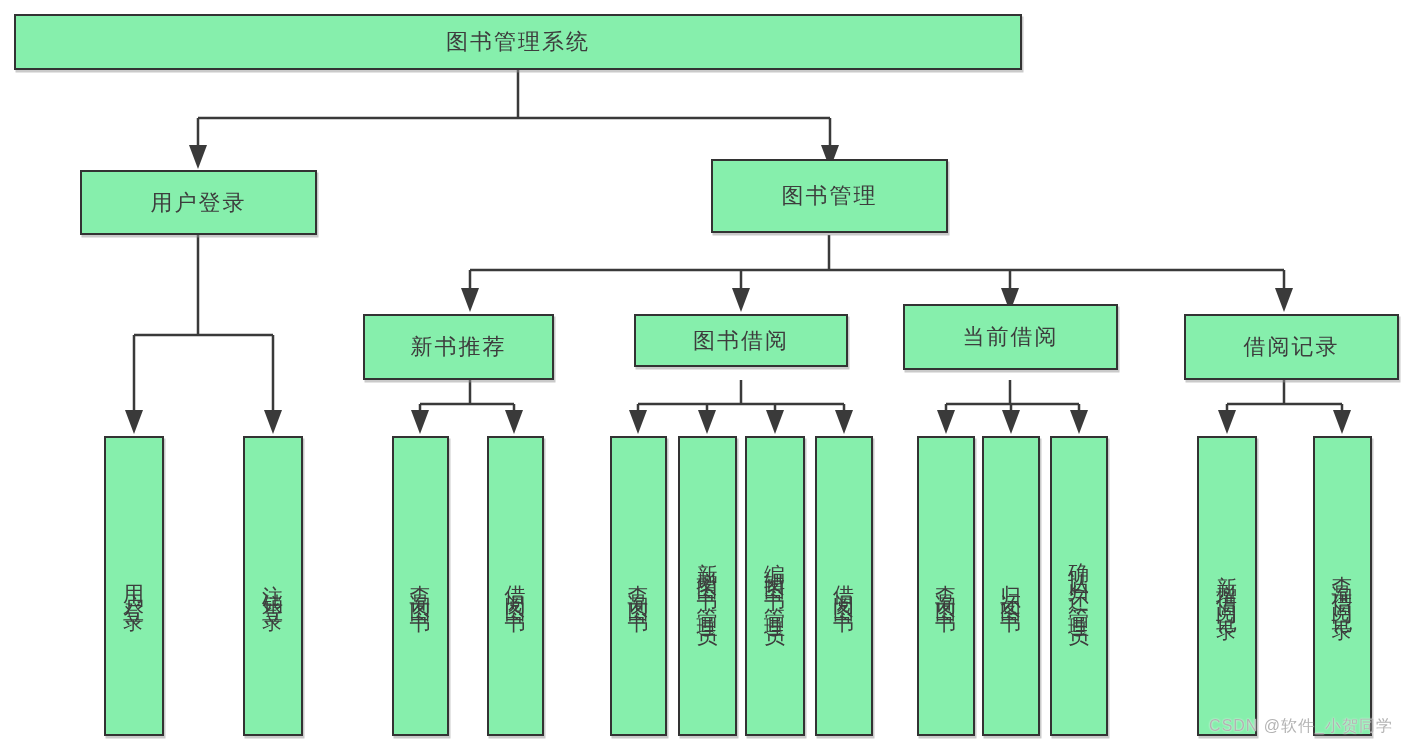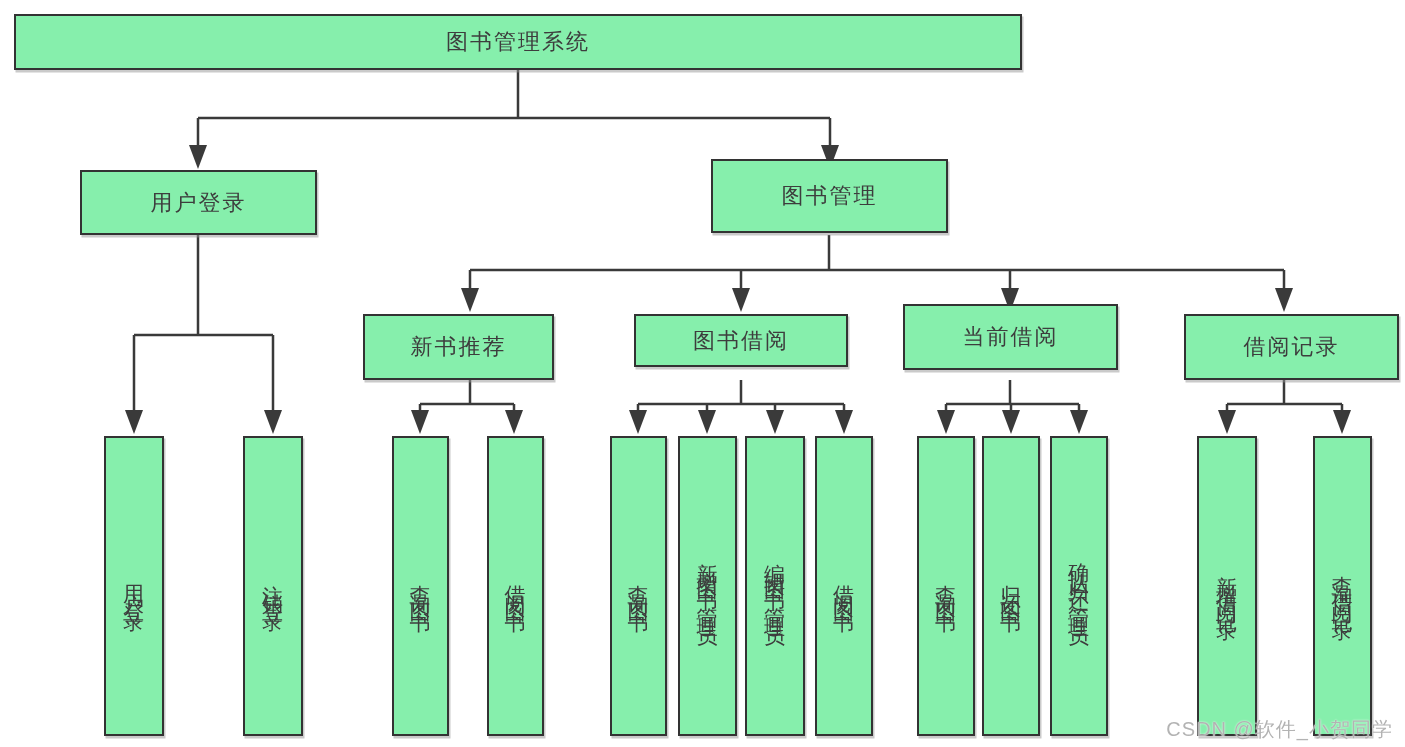--- a/index.html
+++ b/index.html
@@ -33,21 +33,21 @@
   .box.v span{
     writing-mode:vertical-rl;
     text-orientation:mixed;
     font-size:21px;
     letter-spacing:9px;
     line-height:1;
   }
   .watermark{
     position:absolute;
     right:12px;top:716px;
-    font-size:20px;
+    font-size:16px;
     letter-spacing:1px;
     color:var(--color-watermark);
     text-shadow:0 0 2px rgba(255,255,255,.9);
     white-space:nowrap;
     z-index:5;
   }
 </style>
 </head>
 <body>
 

